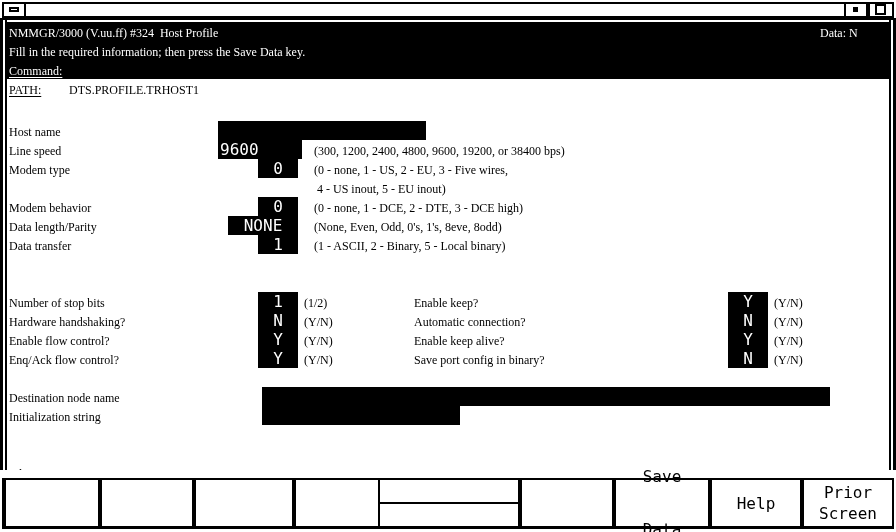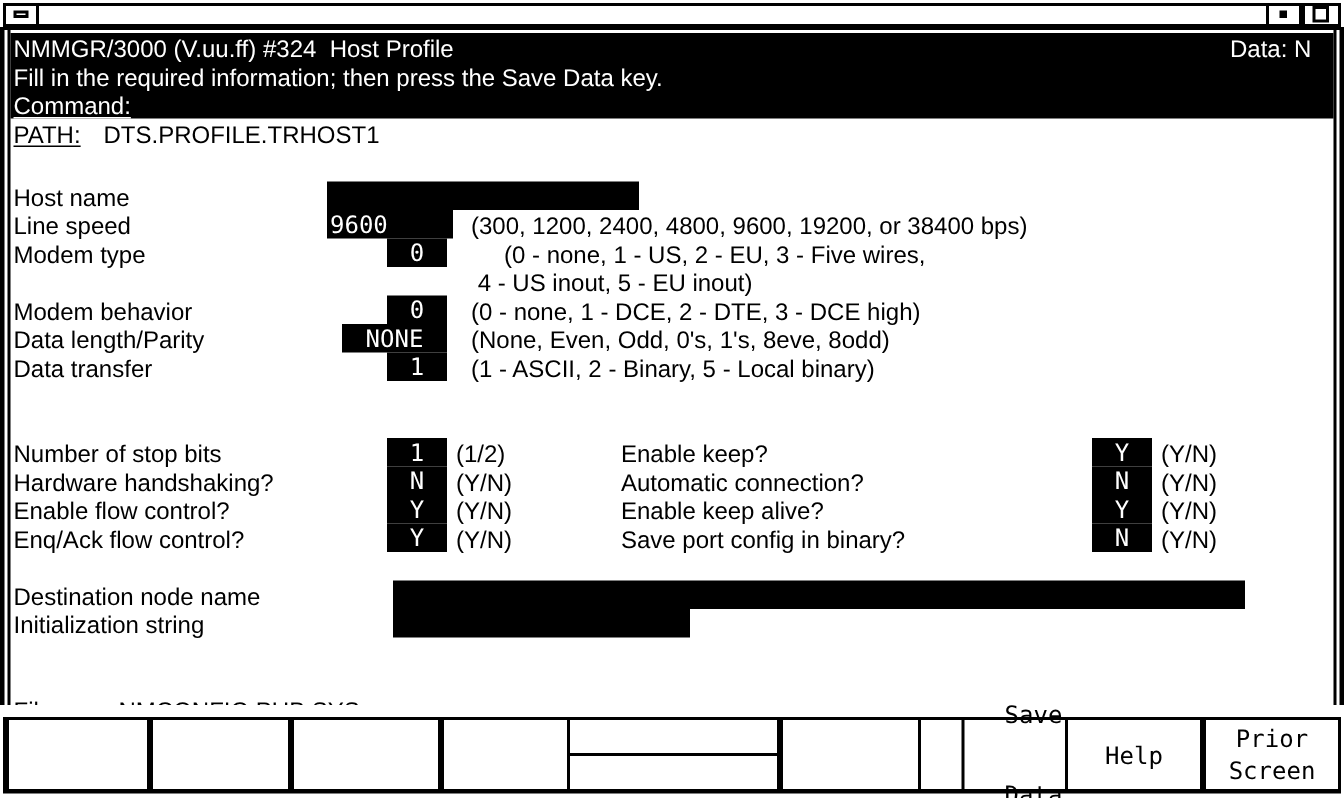--- a/index.html
+++ b/index.html
@@ -100,22 +100,22 @@
   .header-band {
     position: absolute;
     left: 7px; top: 2px;
     width: 882px; height: 57px;
     background: #000000;
   }
 
   
   .t {
     position: absolute;
-    font-family: Liberation Sans, sans-serif;
-    font-size: 16px;
+    font-family: Liberation Serif, serif;
+    font-size: 12px;
     line-height: 19px;
     letter-spacing: 0px;
     white-space: pre;
     color: #000000;
   }
   .t.inv { color: #ffffff; }
   .t.ul  { text-decoration: underline; text-underline-offset: 2px; }
 
   
   .field {
@@ -211,21 +211,21 @@
 
     <div class="t" style="left:9px; top:103px;">Host name</div>
     <div class="field" style="left:218px; top:101px; width:208px; height:19px; padding:0 2px;"></div>
 
     <div class="t" style="left:9px; top:122px;">Line speed</div>
     <div class="field" style="left:218px; top:120px; width:84px; height:19px; padding:0 2px;">9600</div>
     <div class="t" style="left:314px; top:122px;">(300, 1200, 2400, 4800, 9600, 19200, or 38400 bps)</div>
 
     <div class="t" style="left:9px; top:141px;">Modem type</div>
     <div class="field" style="left:258px; top:139px; width:40px; height:19px; padding:0 2px; text-align:center;">0</div>
-    <div class="t" style="left:314px; top:141px;margin-left:22px;">(0 - none, 1 - US, 2 - EU, 3 - Five wires,</div>
+    <div class="t" style="left:314px; top:141px;">(0 - none, 1 - US, 2 - EU, 3 - Five wires,</div>
 
     <div class="t" style="left:314px; top:160px;"> 4 - US inout, 5 - EU inout)</div>
 
     <div class="t" style="left:9px; top:179px;">Modem behavior</div>
     <div class="field" style="left:258px; top:177px; width:40px; height:19px; padding:0 2px; text-align:center;">0</div>
     <div class="t" style="left:314px; top:179px;">(0 - none, 1 - DCE, 2 - DTE, 3 - DCE high)</div>
 
     <div class="t" style="left:9px; top:198px;">Data length/Parity</div>
     <div class="field" style="left:228px; top:196px; width:70px; height:19px; padding:0 2px; text-align:center;">NONE</div>
     <div class="t" style="left:314px; top:198px;">(None, Even, Odd, 0's, 1's, 8eve, 8odd)</div>
@@ -306,21 +306,21 @@
       <span class="l1"></span>
       <span class="l2"></span>
     </div>
     <div class="fk-divider" style="left:380px; top:32px; width:138px;"></div>
 
     <div class="fkey" style="left:520px; width:94px;">
       <span class="l1"></span>
       <span class="l2"></span>
     </div>
 
-    <div class="fkey" style="left:641px; width:96px;gap:32px;">
+    <div class="fkey" style="left:614px; width:96px;gap:32px;">
       <span class="l1">Save</span>
       <span class="l2">Data</span>
     </div>
 
     <div class="fkey" style="left:710px; width:92px;">
       <span class="l1">Help</span>
       <span class="l2"></span>
     </div>
 
     <div class="fkey" style="left:802px; width:92px;">

